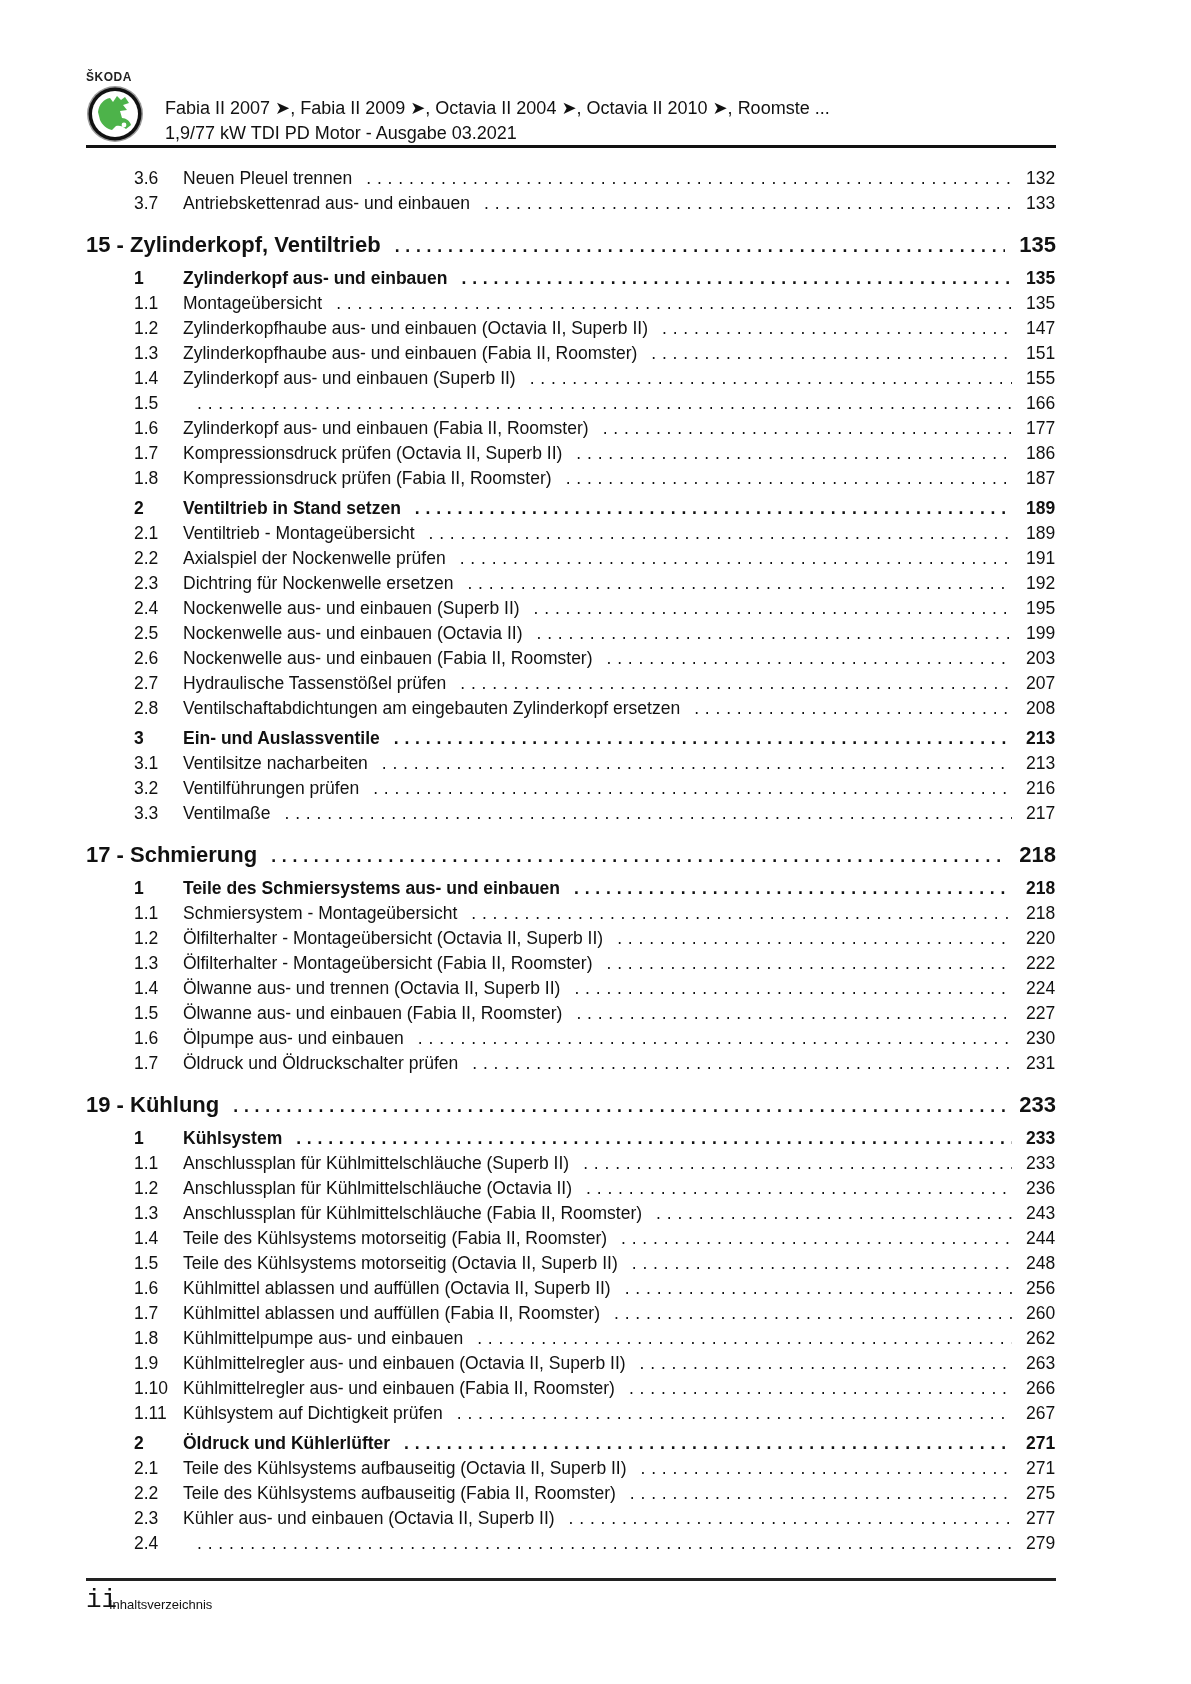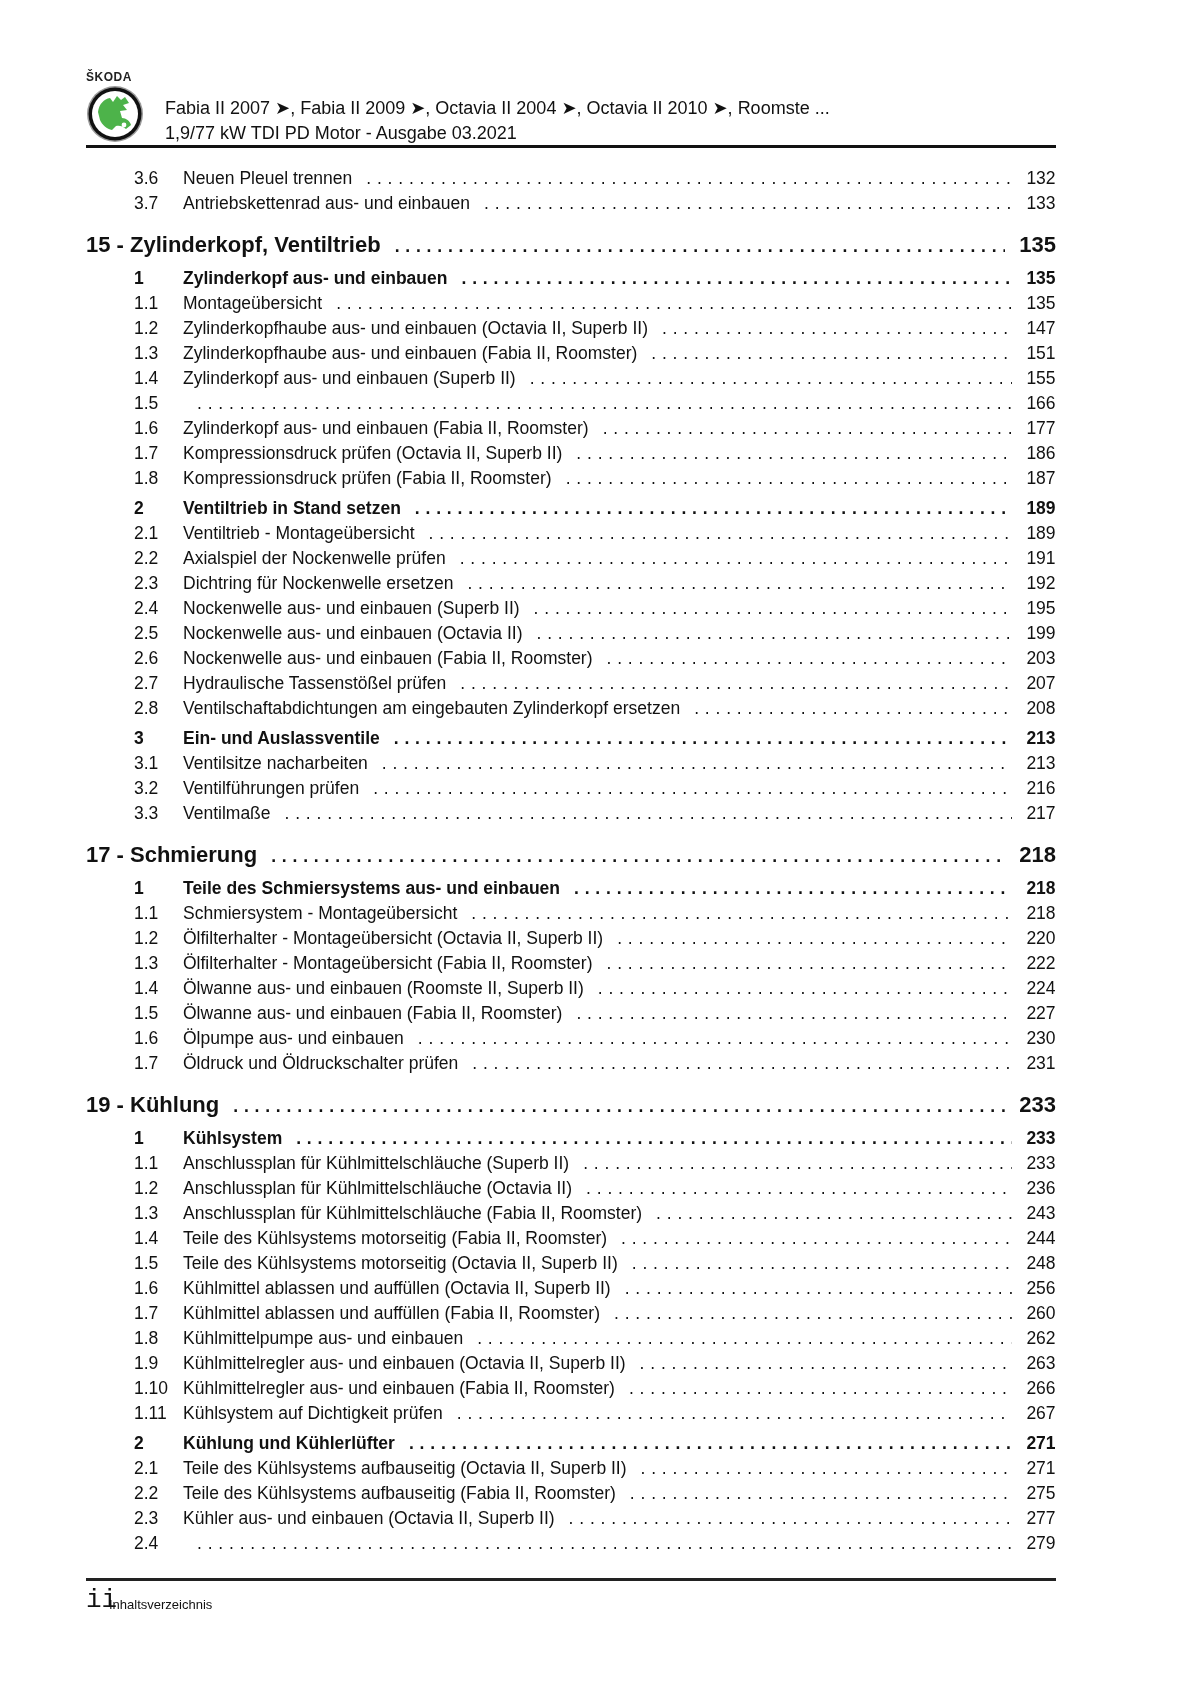--- a/index.html
+++ b/index.html
@@ -21,21 +21,21 @@
     position: absolute; left: 86px; top: 145px; width: 970px; height: 3px; background: #111;
   }
   .toc { position: absolute; left: 86px; top: 166px; width: 970px; }
   .row { display: flex; align-items: baseline; white-space: nowrap; }
   .row .num { flex: 0 0 auto; }
   .row .title { flex: 0 0 auto; }
   .row .leader {
     flex: 1 1 auto; overflow: hidden; margin: 0 14px 0 14px;
     letter-spacing: 5.8px; color: #111;
   }
-  .row .page { flex: 0 0 auto; text-align: center; min-width: 30px; }
+  .row .page { flex: 0 0 auto; text-align: left; min-width: 30px; }
 
   .row.item { height: 25px; line-height: 25px; font-size: 17.5px; }
   .row.item .num { width: 49px; padding-left: 48px; }
   .row.section { height: 25px; line-height: 25px; font-size: 17.5px; font-weight: bold; margin-top: 5px; }
   .row.section .num { width: 49px; padding-left: 48px; }
   .row.chapter { height: 33px; line-height: 33px; font-size: 22px; margin-top: 12px; font-weight: bold; }
   .row.chapter .leader { font-size: 17.5px; }
 
   .footer-rule {
     position: absolute; left: 86px; top: 1578px; width: 970px; height: 3px; background: #222;
@@ -240,21 +240,21 @@
       <span class="page">220</span>
     </div>
     <div class="row item">
       <span class="num">1.3</span>
       <span class="title">Ölfilterhalter - Montageübersicht (Fabia II, Roomster)</span>
       <span class="leader">................................................................................................................................................................</span>
       <span class="page">222</span>
     </div>
     <div class="row item">
       <span class="num">1.4</span>
-      <span class="title">Ölwanne aus- und einbauen (Roomste II, Superb II)</span>
+      <span class="title">Ölwanne aus- und trennen (Octavia II, Superb II)</span>
       <span class="leader">................................................................................................................................................................</span>
       <span class="page">224</span>
     </div>
     <div class="row item">
       <span class="num">1.5</span>
       <span class="title">Ölwanne aus- und einbauen (Fabia II, Roomster)</span>
       <span class="leader">................................................................................................................................................................</span>
       <span class="page">227</span>
     </div>
     <div class="row item">
@@ -341,21 +341,21 @@
       <span class="page">266</span>
     </div>
     <div class="row item">
       <span class="num">1.11</span>
       <span class="title">Kühlsystem auf Dichtigkeit prüfen</span>
       <span class="leader">................................................................................................................................................................</span>
       <span class="page">267</span>
     </div>
     <div class="row section">
       <span class="num">2</span>
-      <span class="title">Kühlung und Kühlerlüfter</span>
+      <span class="title">Öldruck und Kühlerlüfter</span>
       <span class="leader">................................................................................................................................................................</span>
       <span class="page">271</span>
     </div>
     <div class="row item">
       <span class="num">2.1</span>
       <span class="title">Teile des Kühlsystems aufbauseitig (Octavia II, Superb II)</span>
       <span class="leader">................................................................................................................................................................</span>
       <span class="page">271</span>
     </div>
     <div class="row item">

